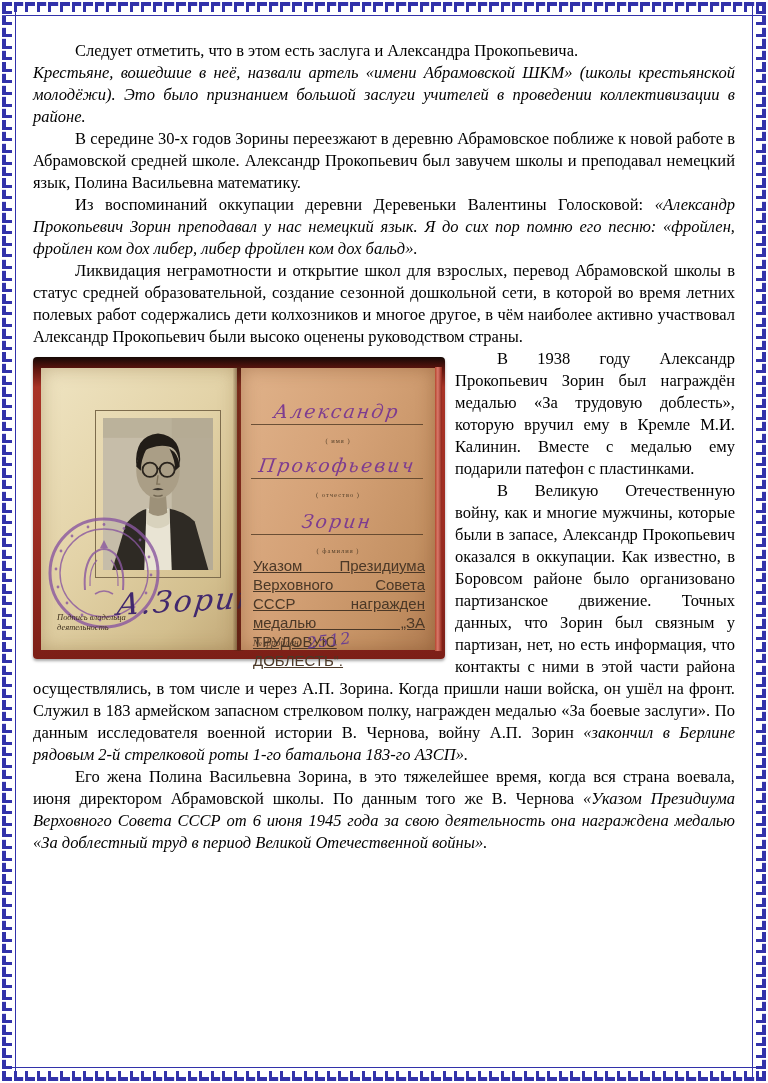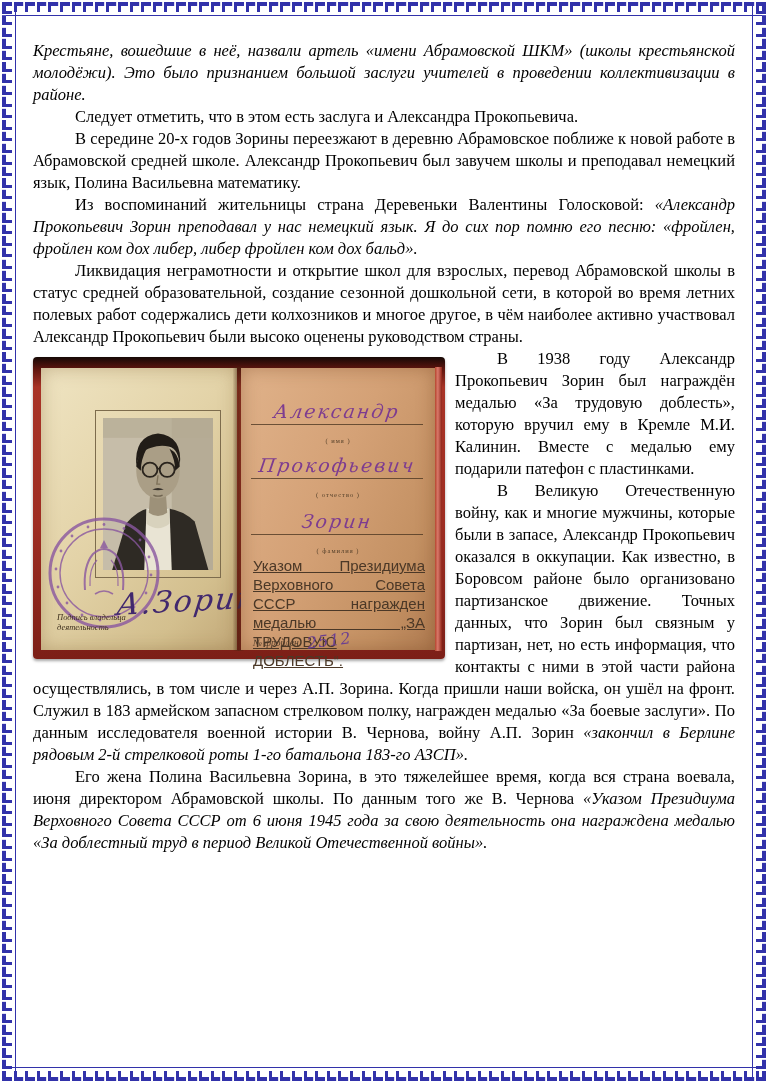--- a/index.html
+++ b/index.html
@@ -117,27 +117,27 @@
 </head>
 <body>
 
 <div class="bstrip b-horiz b-top"></div>
 <div class="bstrip b-horiz b-bottom"></div>
 <div class="bstrip b-vert b-left"></div>
 <div class="bstrip b-vert b-right"></div>
 
 <div class="content">
 
+  <p class="para"><span>Следует отметить, что в этом есть заслуга и Александра Прокопьевича.</span></p>
+
   <p class="para noindent"><span class="it">Крестьяне, вошедшие в неё, назвали артель «имени Абрамовской ШКМ» (школы крестьянской молодёжи). Это было признанием большой заслуги учителей в проведении коллективизации в районе.</span></p>
 
-  <p class="para"><span>Следует отметить, что в этом есть заслуга и Александра Прокопьевича.</span></p>
-
-  <p class="para"><span>В середине 20-х годов Зорины переезжают в деревню Абрамовское поближе к новой работе в Абрамовской средней школе. Александр Прокопьевич был завучем школы и преподавал немецкий язык, Полина Васильевна математику.</span></p>
-
-  <p class="para"><span>Из воспоминаний жительницы страна Деревеньки Валентины Голосковой: </span><span class="it">«Александр Прокопьевич Зорин преподавал у нас немецкий язык. Я до сих пор помню его песню: «фройлен, фройлен ком дох либер, либер фройлен ком дох бальд».</span></p>
+  <p class="para"><span>В середине 30-х годов Зорины переезжают в деревню Абрамовское поближе к новой работе в Абрамовской средней школе. Александр Прокопьевич был завучем школы и преподавал немецкий язык, Полина Васильевна математику.</span></p>
+
+  <p class="para"><span>Из воспоминаний оккупации деревни Деревеньки Валентины Голосковой: </span><span class="it">«Александр Прокопьевич Зорин преподавал у нас немецкий язык. Я до сих пор помню его песню: «фройлен, фройлен ком дох либер, либер фройлен ком дох бальд».</span></p>
 
 
   <p class="para"><span>Ликвидация неграмотности и открытие школ для взрослых, перевод Абрамовской школы в статус средней образовательной, создание сезонной дошкольной сети, в которой во время летних полевых работ содержались дети колхозников и многое другое, в чём наиболее активно участвовал Александр Прокопьевич были высоко оценены руководством страны.</span></p>
 
   <div class="booklet">
     <div class="bk-cover"></div>
     <div class="bk-fore"></div>
 
     <div class="bk-page bk-left">
       <div class="photo-frame">

